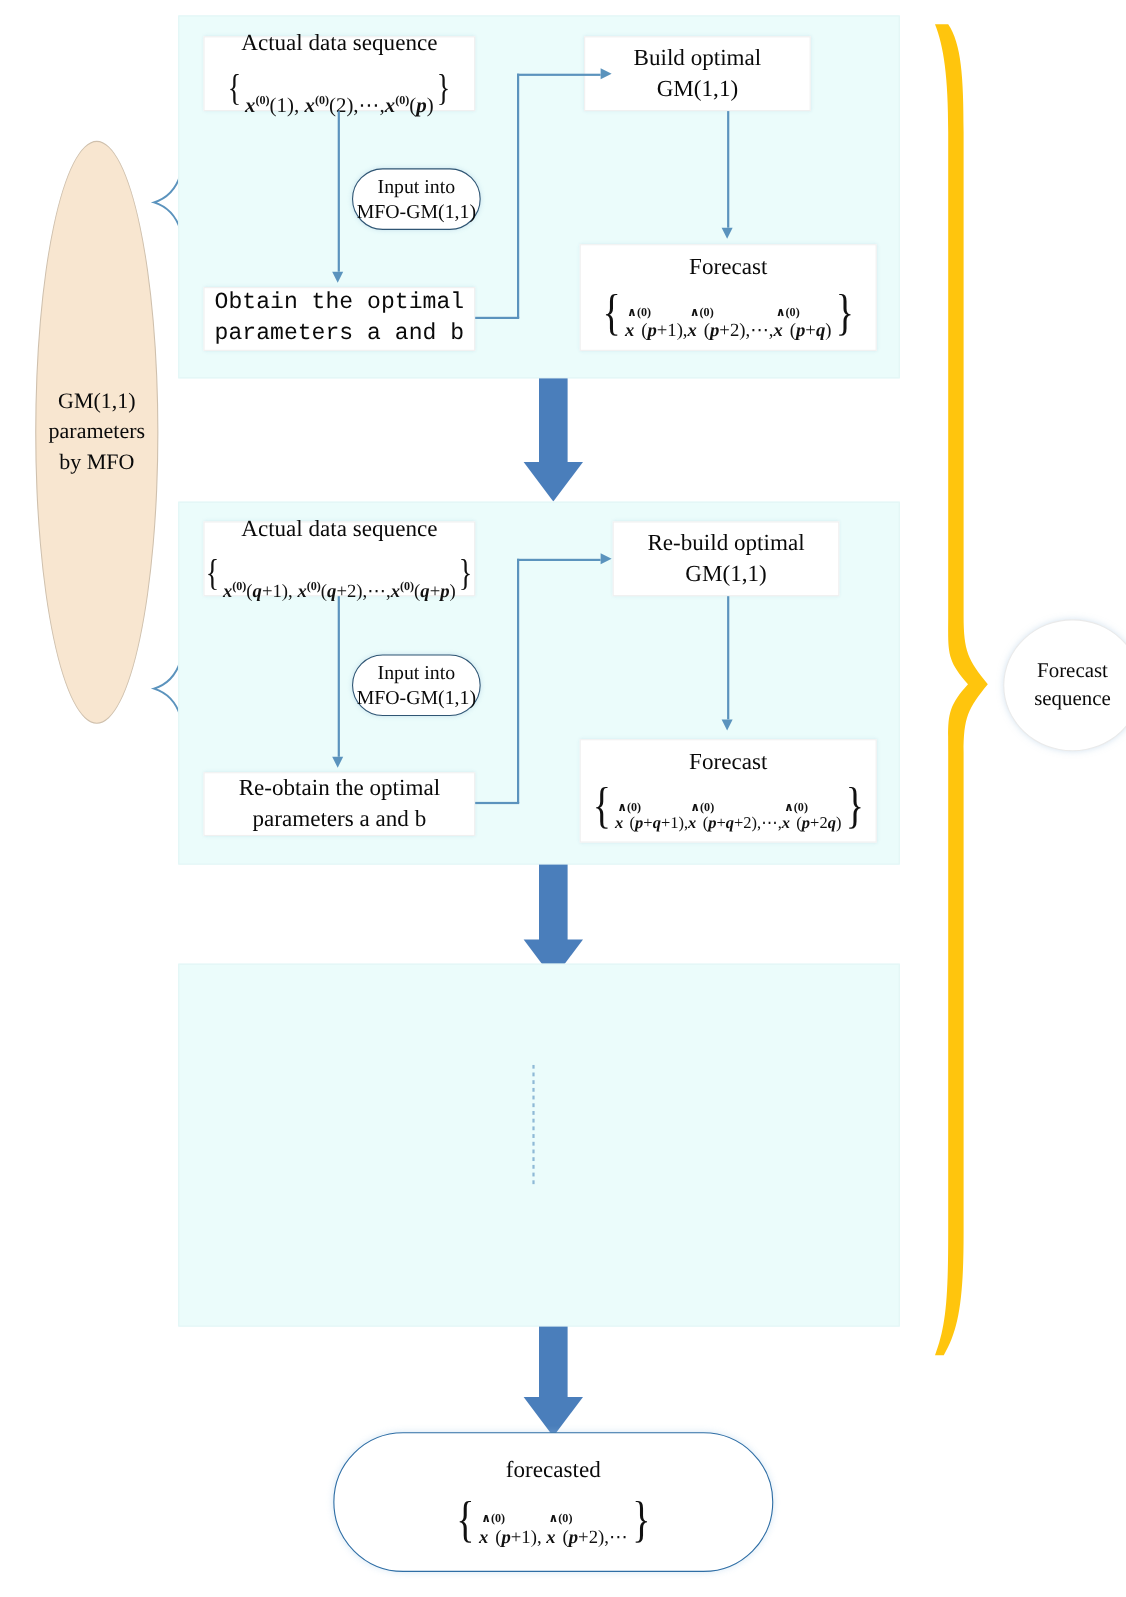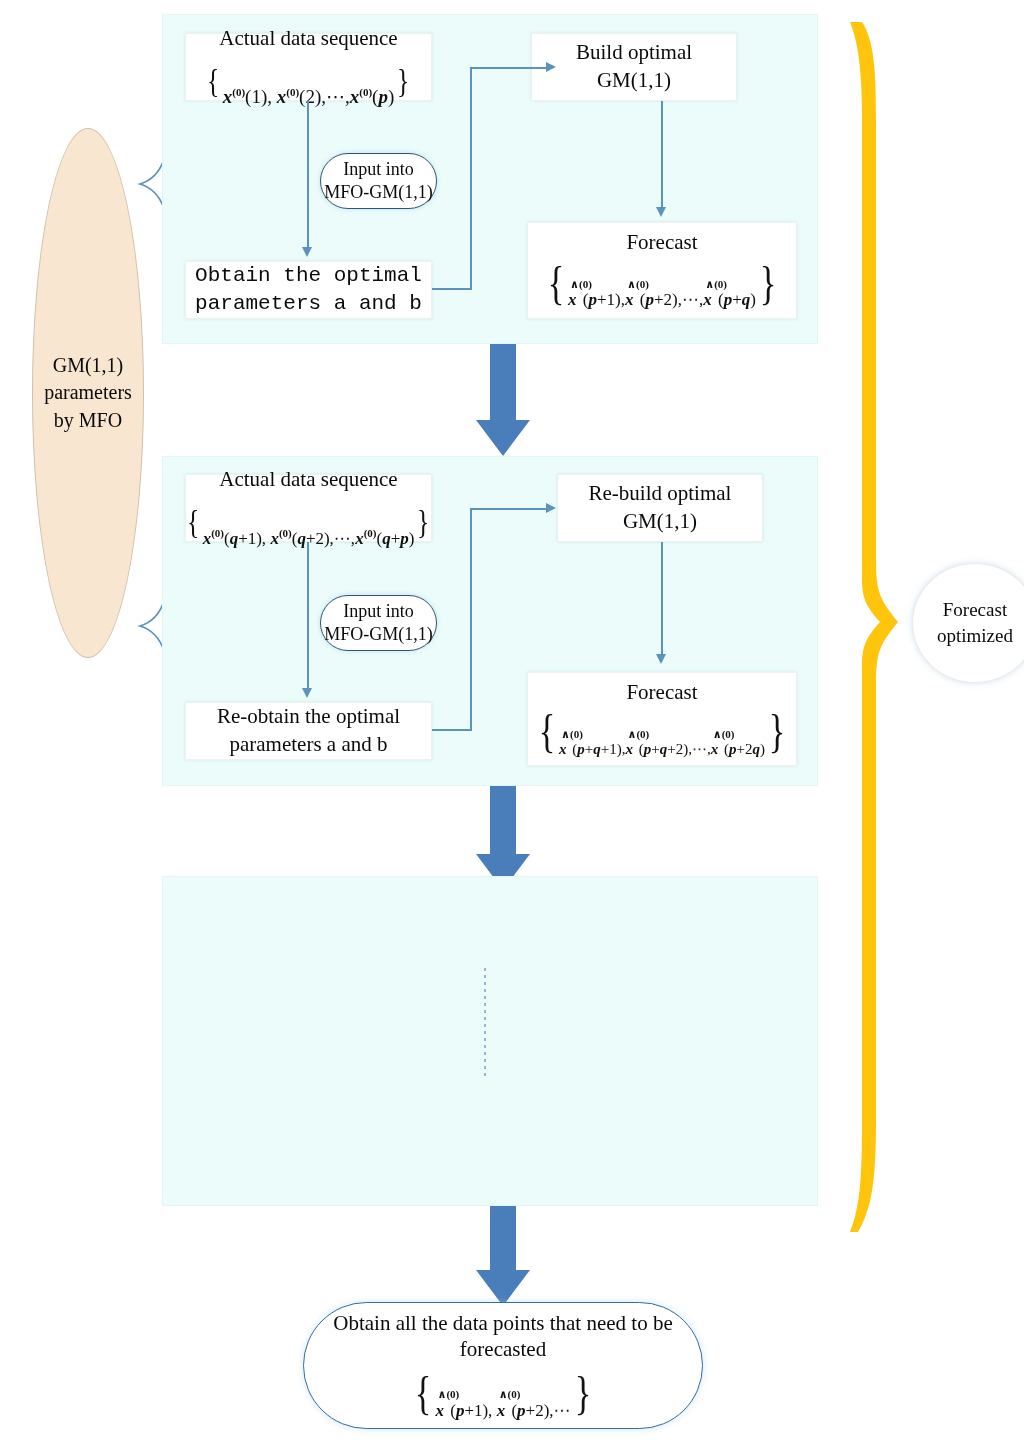--- a/index.html
+++ b/index.html
@@ -223,21 +223,21 @@
     <div>
       <span>GM(1,1)</span><br>
       <span>parameters</span><br>
       <span>by MFO</span>
     </div>
   </div>
 
   <div class="abs circle-right" style="left:912px; top:563px; width:126px; height:120px;">
     <div>
       <span>Forecast</span><br>
-      <span>optimized</span>
+      <span>sequence</span>
     </div>
   </div>
 
   <div class="abs stage-panel" style="left:162px; top:14px; width:656px; height:330px;"></div>
 
   <div class="abs proc-box" style="left:185px; top:33px; width:247px; height:68px;">
     <div class="proc-title">Actual data sequence</div>
     <div class="formula">
       <span class="brace">{</span>
         <span class="body"><span class="xv">x<span class="sup">(0)</span></span>(1),&nbsp;<span class="xv">x<span class="sup">(0)</span></span>(2),⋯,<span class="xv">x<span class="sup">(0)</span></span>(<span class="ital">p</span>)</span>
@@ -339,21 +339,20 @@
   <div class="abs stage-panel" style="left:162px; top:876px; width:656px; height:330px;"></div>
   <div class="vdots abs" style="left:484px; top:968px; height:110px;"></div>
   <div class="abs" style="left:484px; top:968px; width:0; height:0; overflow:hidden;">⋮</div>
 
   <div class="big-arrow abs" style="left:453px; top:1206px; width:100px; height:100px;">
     <div class="shaft" style="height:66px;"></div>
     <div class="head"></div>
   </div>
 
   <div class="abs terminator" style="left:303px; top:1302px; width:400px; height:127px;">
-    <div>Obtain all the data points that need to be</div>
     <div>forecasted</div>
     <div class="formula" style="font-size:17px; margin-top:6px;">
       <span class="brace big">{</span>
         <span class="body"><span class="hatwrap"><span class="hatsup">∧(0)</span><span class="ital">x</span></span>&nbsp;(<span class="ital">p</span>+1),&nbsp;<span class="hatwrap"><span class="hatsup">∧(0)</span><span class="ital">x</span></span>&nbsp;(<span class="ital">p</span>+2),⋯</span>
         <span class="brace big">}</span>
     </div>
   </div>
 
 </div>
 

